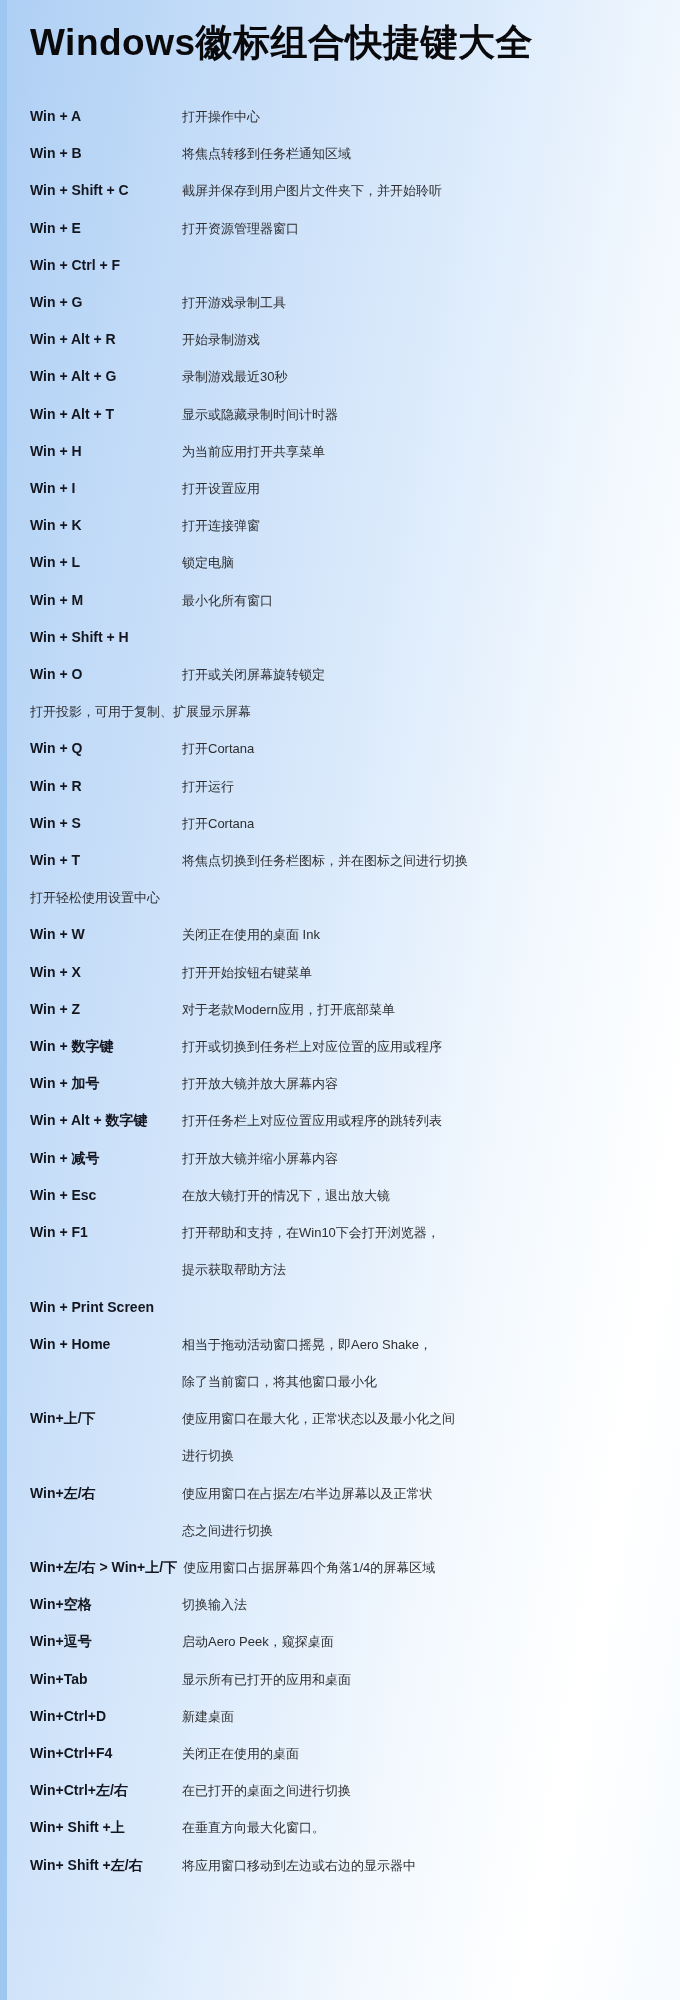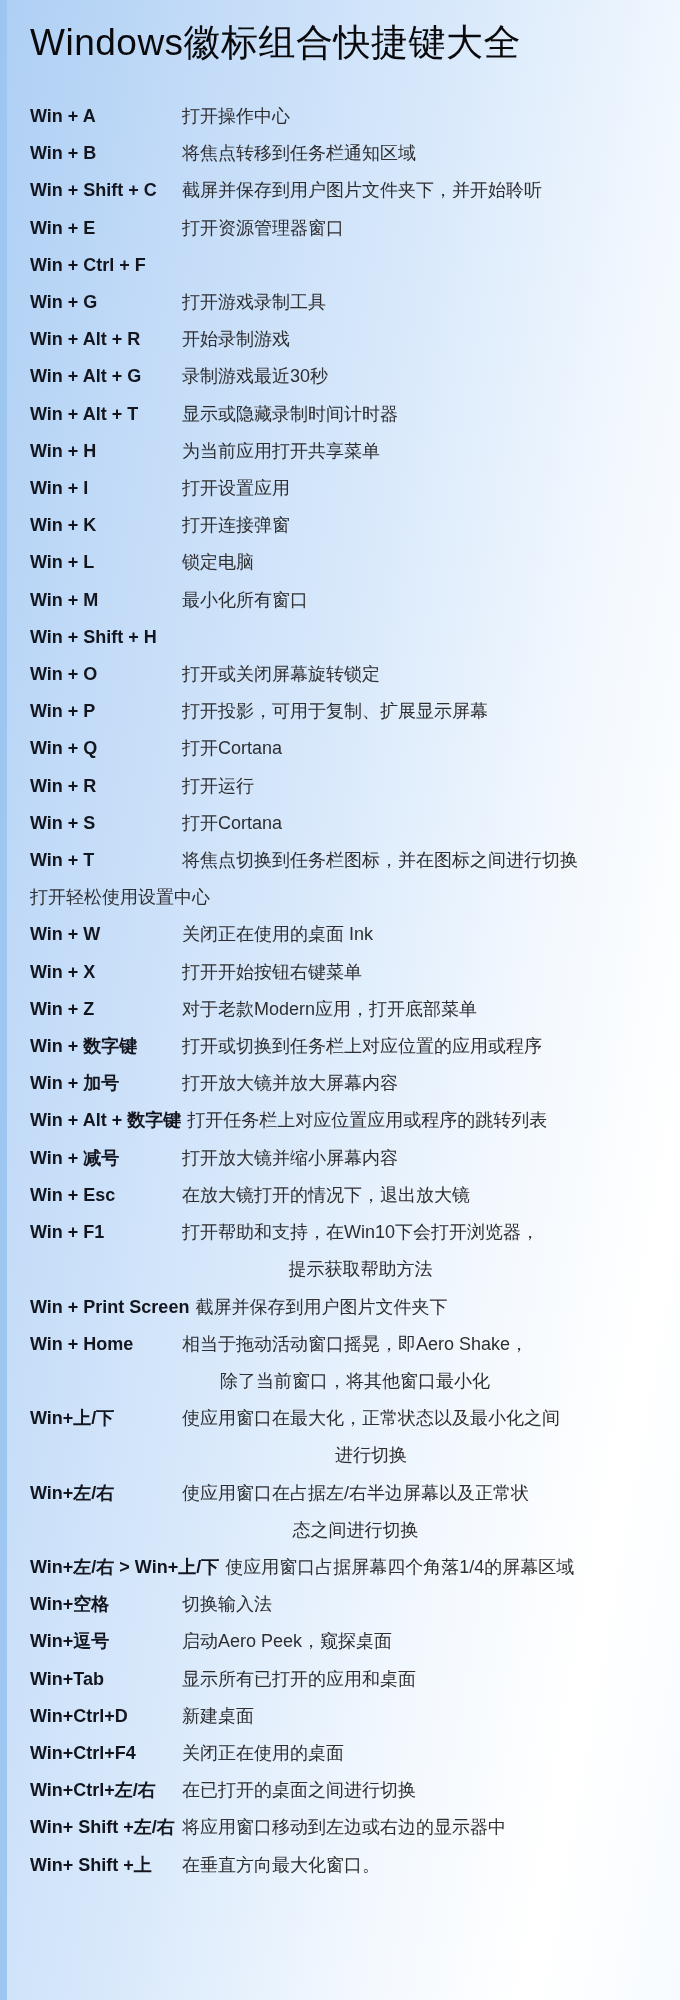--- a/index.html
+++ b/index.html
@@ -35,47 +35,46 @@
     background: var(--left-stripe);
   }
   .page {
     position: relative;
     width: 100%; height: 100%;
     padding: 22px 14px 0 30px;
   }
   .page-title {
     font-size: 37px;
     line-height: 42px;
-    font-weight: normal;
+    font-weight: bold;
     letter-spacing: 0.5px;
     color: var(--title-text);
   }
   .shortcut-list {
     margin-top: 34px;
   }
   .row {
     display: flex;
     align-items: flex-start;
   }
   .key {
     flex: 0 0 auto;
     min-width: 152px;
     padding-right: 6px;
     white-space: nowrap;
     font-weight: bold;
-    font-size: 18px;
+    font-size: 14px;
     line-height: 37.2px;
     color: var(--key-text);
   }
   .desc {
-    font-size: 18px;
+    font-size: 13px;
     line-height: 37.2px;
     color: var(--desc-text);
     white-space: pre-line;
-    text-align: center;
   }
 </style>
 </head>
 <body>
 
 <div class="left-stripe"></div>
 
 <div class="page">
   <h1 class="page-title">Windows徽标组合快捷键大全</h1>
   <div class="shortcut-list" id="shortcut-list">
@@ -152,21 +151,20 @@
   <div class="row">
     <span class="key">Win + Shift + H</span>
   </div>
 
   <div class="row">
     <span class="key">Win + O</span>
     <span class="desc">打开或关闭屏幕旋转锁定</span>
   </div>
 
   <div class="row">
-    <span class="key">Win + P</span>
     <span class="desc">打开投影，可用于复制、扩展显示屏幕</span>
   </div>
 
   <div class="row">
     <span class="key">Win + Q</span>
     <span class="desc">打开Cortana</span>
   </div>
 
   <div class="row">
     <span class="key">Win + R</span>
@@ -229,21 +227,20 @@
 
   <div class="row">
     <span class="key">Win + F1</span>
     <span class="desc">打开帮助和支持，在Win10下会打开浏览器，
 提示获取帮助方法</span>
   </div>
 
 
   <div class="row">
     <span class="key">Win + Print Screen</span>
-    <span class="desc">截屏并保存到用户图片文件夹下</span>
   </div>
 
   <div class="row">
     <span class="key">Win + Home</span>
     <span class="desc">相当于拖动活动窗口摇晃，即Aero Shake，
 除了当前窗口，将其他窗口最小化</span>
   </div>
 
   <div class="row">
     <span class="key">Win+上/下</span>
@@ -286,22 +283,22 @@
     <span class="key">Win+Ctrl+F4</span>
     <span class="desc">关闭正在使用的桌面</span>
   </div>
 
   <div class="row">
     <span class="key">Win+Ctrl+左/右</span>
     <span class="desc">在已打开的桌面之间进行切换</span>
   </div>
 
   <div class="row">
+    <span class="key">Win+ Shift +上</span>
+    <span class="desc">在垂直方向最大化窗口。</span>
+  </div>
+
+  <div class="row">
     <span class="key">Win+ Shift +左/右</span>
     <span class="desc">将应用窗口移动到左边或右边的显示器中</span>
   </div>
-
-  <div class="row">
-    <span class="key">Win+ Shift +上</span>
-    <span class="desc">在垂直方向最大化窗口。</span>
-  </div>
 </div>
 </div>
 
 </body></html>

